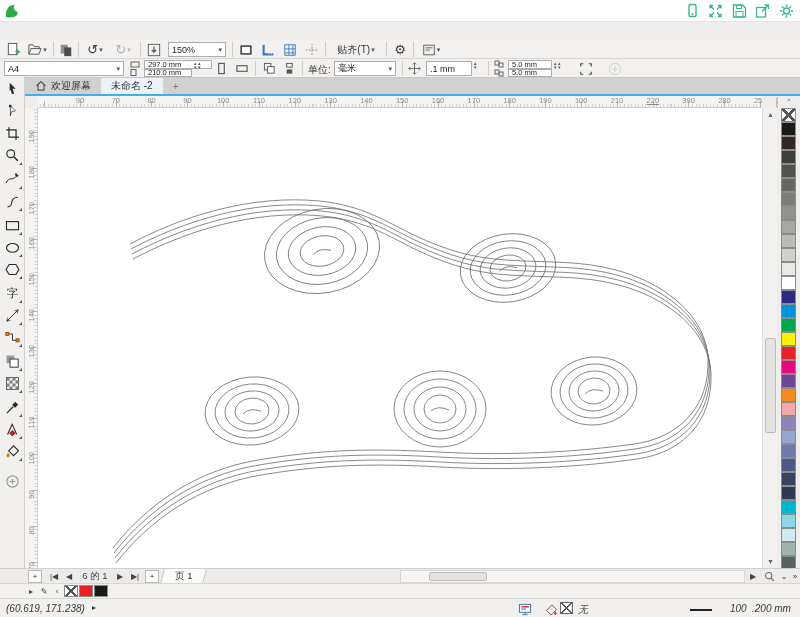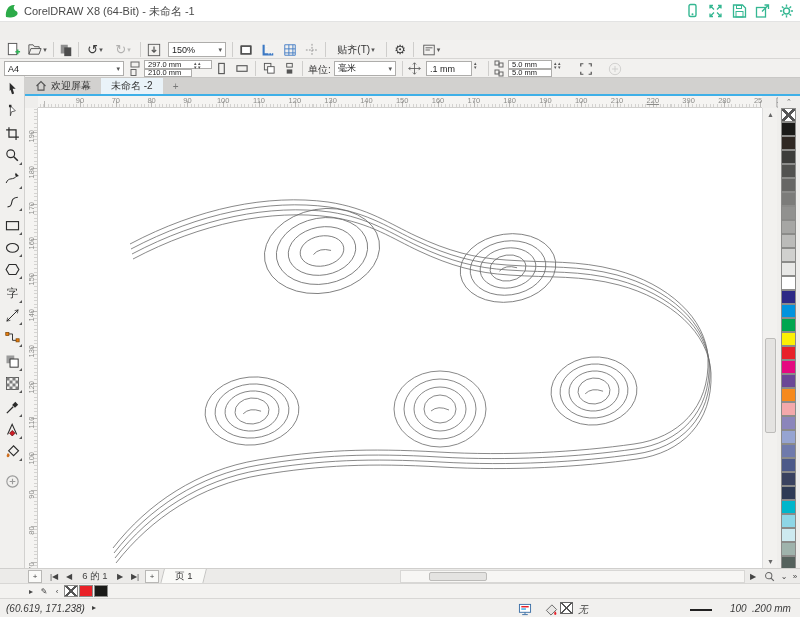--- a/index.html
+++ b/index.html
@@ -66,21 +66,20 @@
 </style>
 </head>
 <body>
 
 <div id="app">
 
   <div id="titlebar" class="abs">
     <svg class="abs" style="left:4px;top:3px" width="16" height="16" viewBox="0 0 16 16">
         <path d="M2 14 C1 7 5 1 11 2 C9 4 9.5 6.5 12 8 C14.5 9.5 14 12 11 13.4 C8 14.8 4 14.6 2 14 Z" fill="#2cab49"></path>
       </svg>
-    <div id="title-text" class="abs">CorelDRAW X8 (64-Bit) - 未命名 -1</div>
     <svg class="abs winicon" style="left:684px" viewBox="0 0 16 16">
         <rect x="4.5" y="1.5" width="7" height="12" rx="1.5" fill="none" stroke="currentColor" stroke-width="1.4"></rect>
         <circle cx="8" cy="11.2" r="1" fill="currentColor"></circle>
       </svg>
     <svg class="abs winicon" style="left:707px" viewBox="0 0 16 16">
         <path d="M2.5 5.5 v-3 h3 M10.5 2.5 h3 v3 M13.5 10.5 v3 h-3 M5.5 13.5 h-3 v-3 M3 3 l3.5 3.5 M13 3 l-3.5 3.5 M13 13 l-3.5 -3.5 M3 13 l3.5 -3.5" fill="none" stroke="currentColor" stroke-width="1.3"></path>
       </svg>
     <svg class="abs winicon" style="left:731px" viewBox="0 0 16 16">
         <path d="M2 2 h9 l3 3 v9 h-12 Z" fill="none" stroke="currentColor" stroke-width="1.3"></path>
         <rect x="4.5" y="8.5" width="7" height="5.5" fill="none" stroke="currentColor"></rect>

